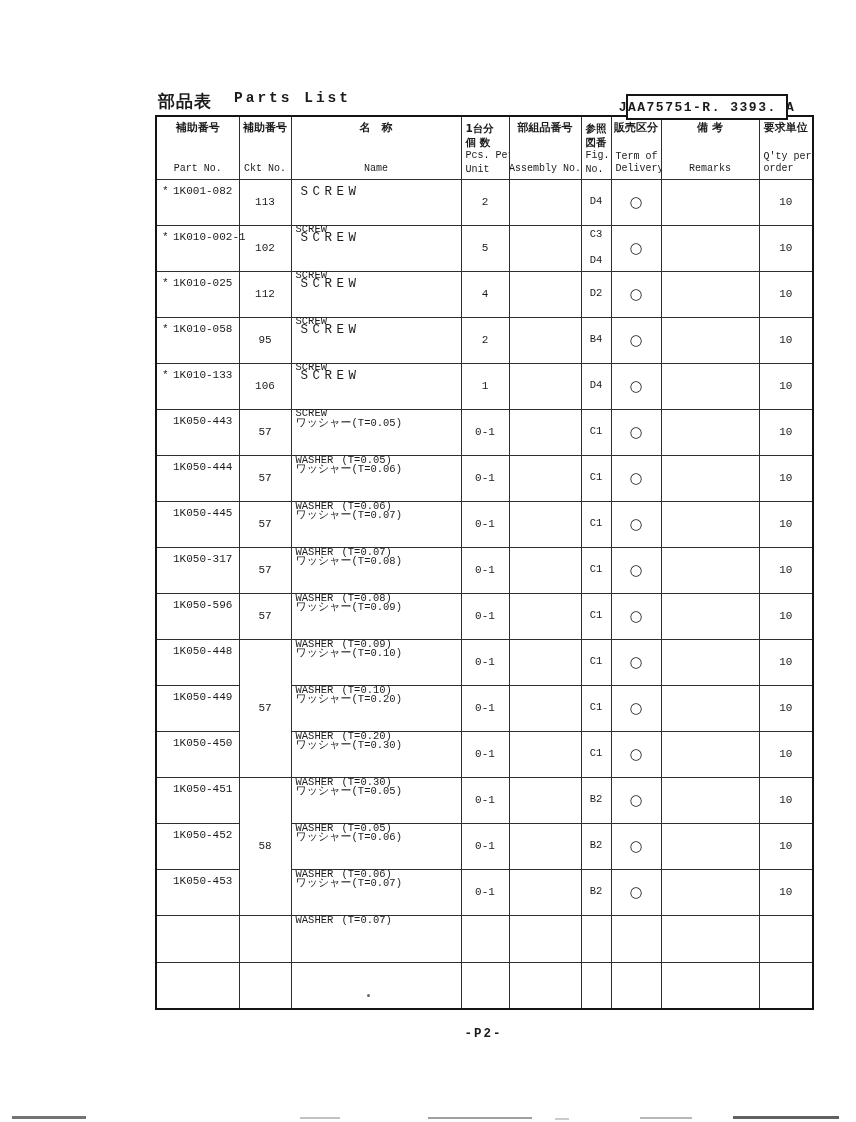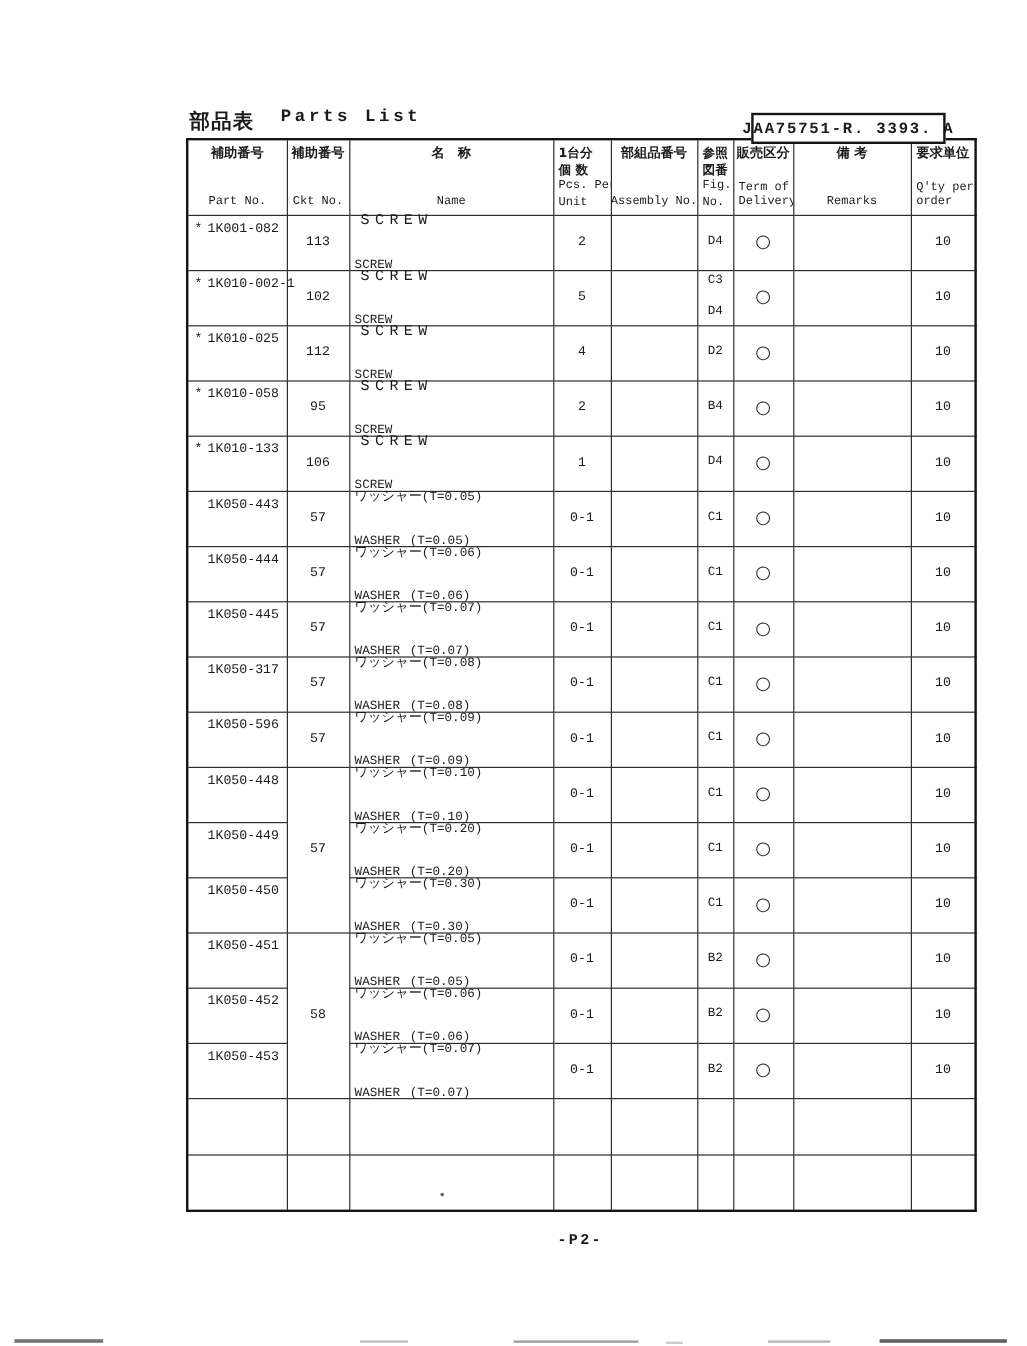--- a/index.html
+++ b/index.html
@@ -44,21 +44,21 @@
   .hc.stack span { line-height:13.5px; }
   .en-block { display:flex; flex-direction:column; align-items:flex-start; align-self:stretch; padding-left:3px; }
 
   
   td { font-size:11px; }
   .part-td { vertical-align:top; padding:5px 0 0 5px; text-align:left; white-space:nowrap; }
   .mark { display:inline-block; width:11px; }
   .ckt-td { vertical-align:middle; text-align:center; }
   .num-td { vertical-align:middle; text-align:center; }
   .name-td { vertical-align:top; }
-  .name-inner { height:43px; display:flex; flex-direction:column; justify-content:center;
+  .name-inner { height:43px; display:flex; flex-direction:column; justify-content:flex-start;
                 padding:5px 2px 4px 4px;gap:24px; }
   .name-line { white-space:nowrap; }
   .tn { display:inline-block; min-width:38px; font-size:11px; }
   .tn.spaced { font-size:12.5px; letter-spacing:4.5px; margin-left:5px; min-width:0; }
   .bn { display:inline-block; min-width:46px; font-size:10.5px; }
   .spec { font-size:10.5px; }
   .fig-td { vertical-align:middle; text-align:center; font-size:10.5px; }
   .fig-line { line-height:1.1; }
   .fig-line + .fig-line { margin-top:14px; }
   .term-td { vertical-align:middle; text-align:center; }

